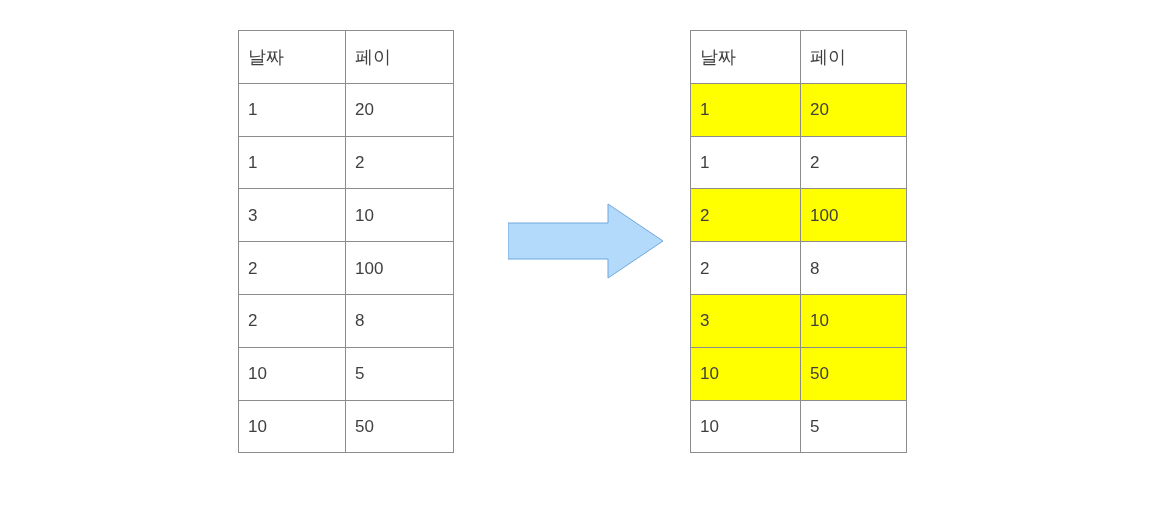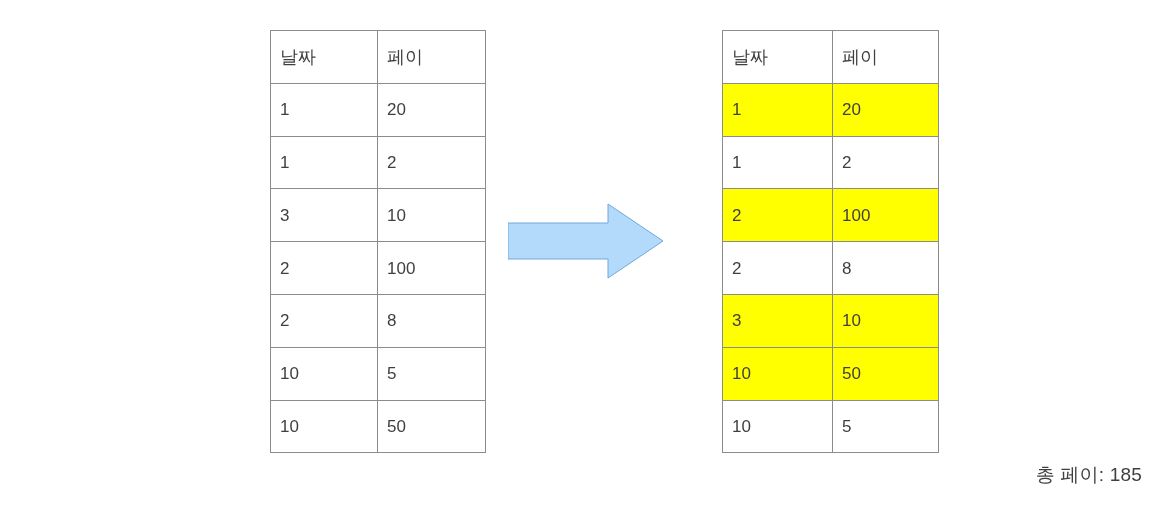--- a/index.html
+++ b/index.html
@@ -19,21 +19,20 @@
     position: absolute;
     inset: 0;
   }
 
   
   .data-table {
     position: absolute;
     border-collapse: collapse;
     table-layout: fixed;
     background: #ffffff;
-    margin-left: 32px;
   }
   .data-table td {
     border: 1px solid #8c8c8c;
     color: #3f3f3f;
     font-size: 17px;
     line-height: 1;
     padding: 0 0 0 9px;
     height: 52.8px;
     vertical-align: middle;
     background: #ffffff;
@@ -177,15 +176,14 @@
         <td class="hl">10</td>
         <td class="hl">50</td>
       </tr>
       <tr>
         <td>10</td>
         <td>5</td>
       </tr>
     </tbody>
   </table>
 
-  <div id="total-pages">총 페이: 185</div>
 
 </div>
 
 </body></html>

